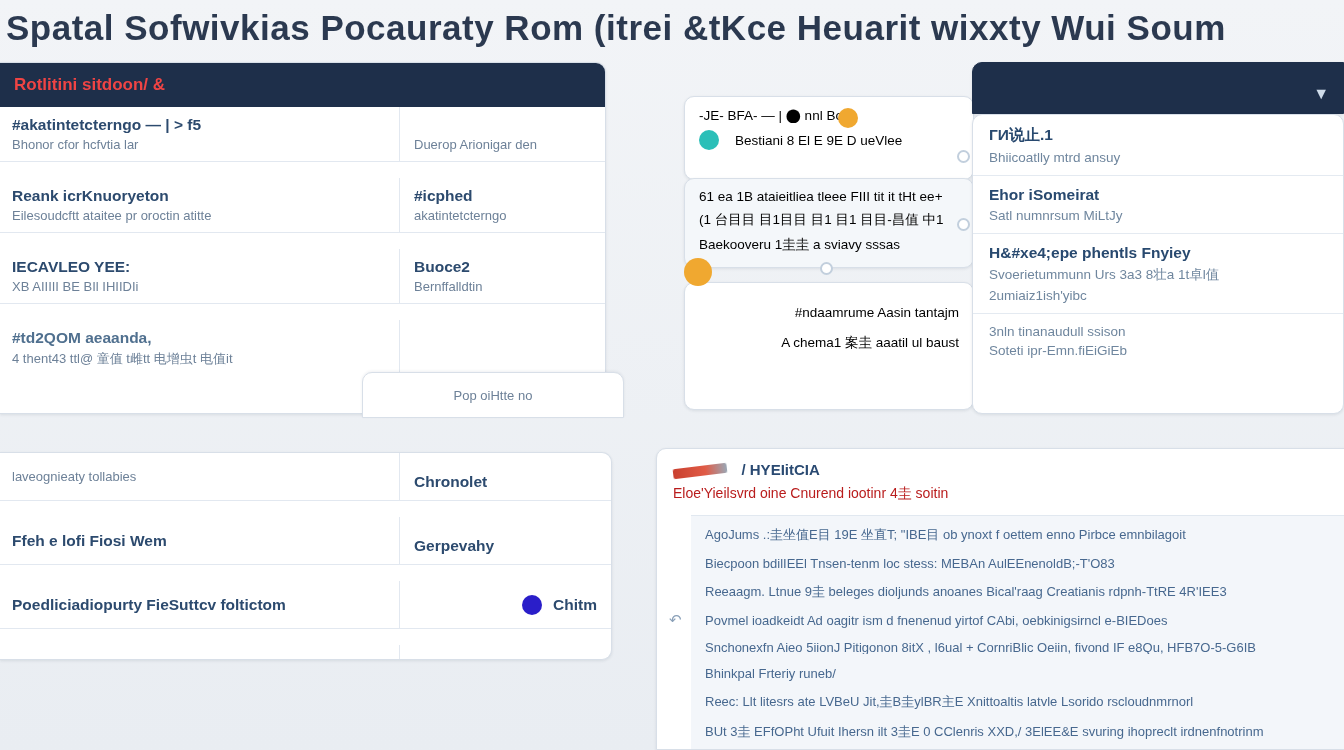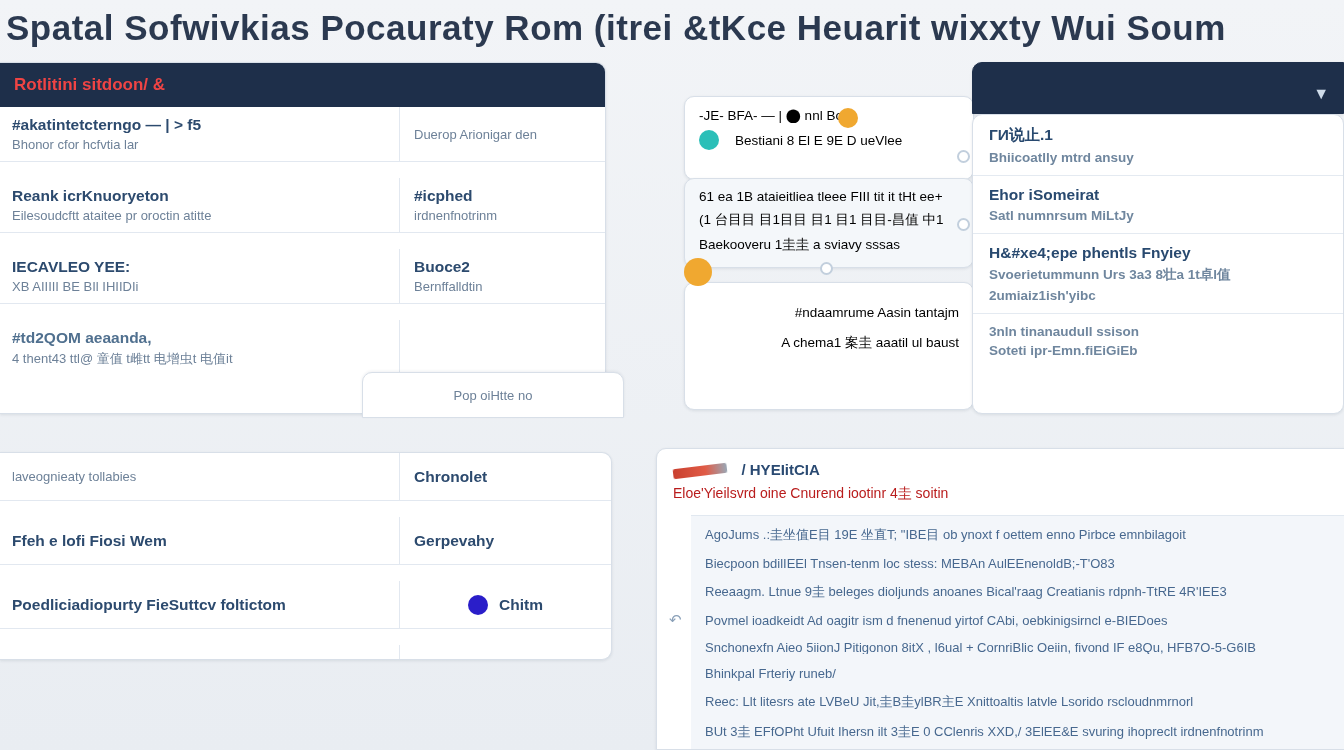--- a/index.html
+++ b/index.html
@@ -60,21 +60,21 @@
   .cell-l {
     flex: 0 0 400px;
     padding: 9px 12px;
     display: flex; flex-direction: column; justify-content: center;
     gap: 3px;
     border-right: 1px solid #e2e8f0;
   }
   .cell-r {
     flex: 1;
     padding: 9px 14px;
-    display: flex; flex-direction: column; justify-content: center;
+    display: flex; flex-direction: column; justify-content: flex-end;
     gap: 3px;
     position: relative;
   }
   .t-main {
     font-size: 15.5px; font-weight: 700; color: #2c4a6e;
     filter: blur(0.55px); white-space: nowrap; overflow: hidden;
   }
   .t-sub {
     font-size: 13px; color: #6d8198;
     filter: blur(0.55px); white-space: nowrap; overflow: hidden;
@@ -133,21 +133,21 @@
   
   #rightTop { left: 972px; top: 62px; width: 372px; height: 52px; background: #1e2f4a; border-color:#1e2f4a; border-radius: 10px 0 0 0; }
   #rightPanel { left: 972px; top: 114px; width: 372px; height: 300px; }
   .r-row {
     padding: 10px 16px;
     border-bottom: 1px solid #e4eaf1;
     display: flex; flex-direction: column; gap: 4px;
   }
   .r-row:last-child { border-bottom: none; }
   .r-title { font-size: 15.5px; font-weight: 700; color: #28496f; filter: blur(0.55px); white-space: nowrap; overflow:hidden;}
-  .r-sub { font-size: 13.5px; color: #6f869e; filter: blur(0.55px); white-space: nowrap; overflow:hidden;font-weight:bold;}
+  .r-sub { font-size: 13.5px; color: #6f869e; filter: blur(0.55px); white-space: nowrap; overflow:hidden;}
 
   
   .chev {
     position: absolute; right: 14px; top: 22px;
     color: #cfdcea; font-size: 16px;
     filter: blur(0.5px);
   }
 
   
   #brPanel { left: 656px; top: 448px; width: 748px; height: 302px; border-radius: 10px 10px 0 0; }
@@ -196,21 +196,21 @@
         </div>
       </div>
 
       <div class="row">
         <div class="cell-l">
           <div class="t-main">Reank icrKnuoryeton</div>
           <div class="t-sub">Eilesoudcftt ataitee pr oroctin atitte</div>
         </div>
         <div class="cell-r">
           <div class="t-main">#icphed</div>
-          <div class="t-sub">irdnenfnotrinm</div>
+          <div class="t-sub">akatintetcterngo</div>
         </div>
       </div>
 
       <div class="row">
         <div class="cell-l">
           <div class="t-main">IECAVLEO YEE:</div>
           <div class="t-sub">XB AIIIII BE BIl IHIIDIi</div>
         </div>
         <div class="cell-r">
           <div class="t-main">Buoce2</div>

